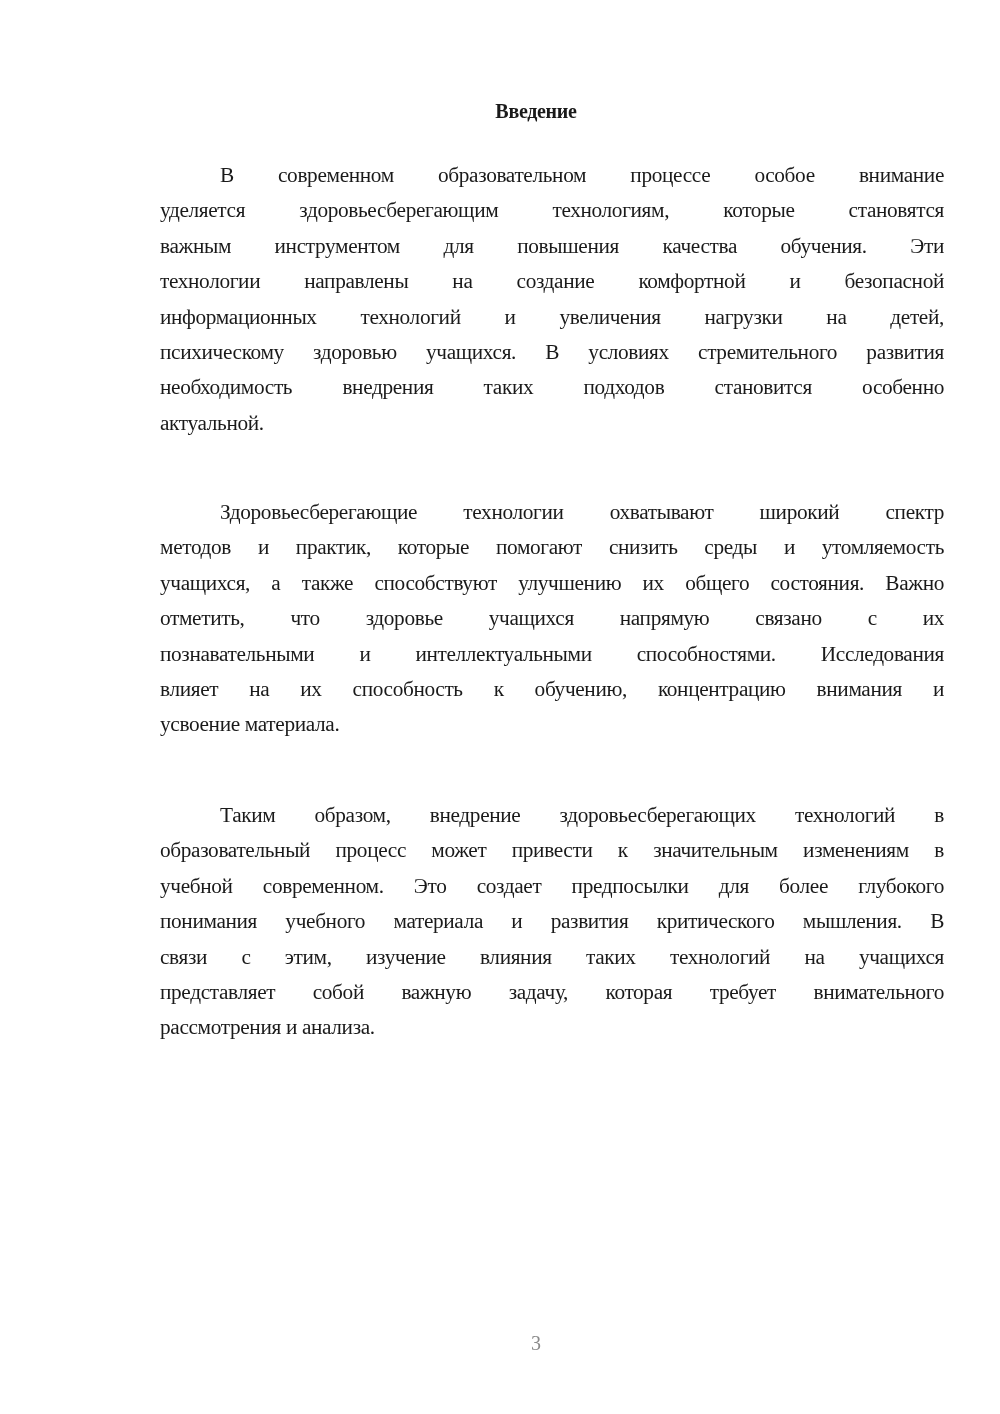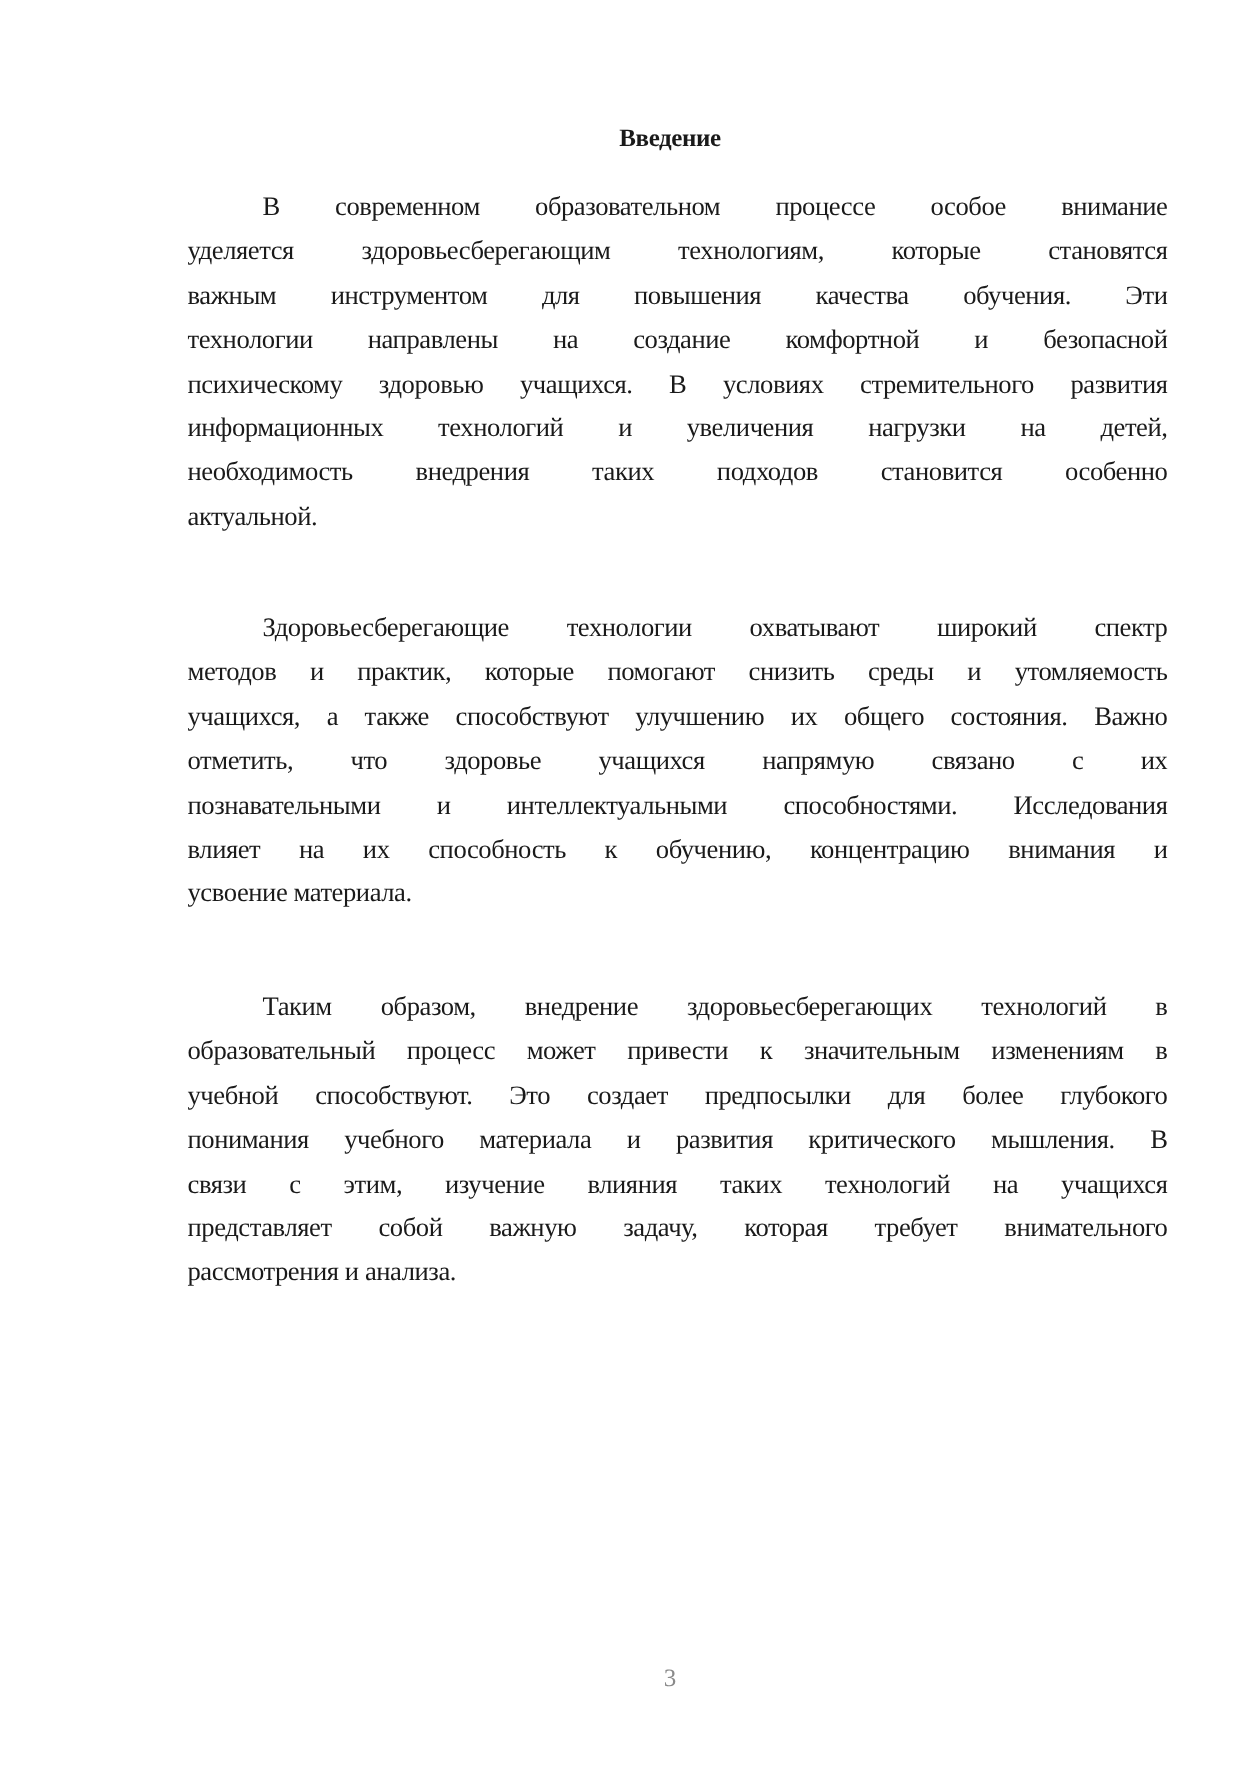--- a/index.html
+++ b/index.html
@@ -35,21 +35,21 @@
     }
     .para {
       position: absolute;
       left: 144px;
       width: 784px;
       font-size: 21.3px;
       line-height: 35.4px;
       text-align: justify;
       text-indent: 60px;
       letter-spacing: -0.35px;
-      margin: 6px;
+      margin: 16px;
     }
     .line {
       display: block;
       text-align: justify;
       text-align-last: justify;
       white-space: normal;
       height: 35.4px;
       overflow: hidden;
     }
     .line.first { text-indent: 60px; }
@@ -72,40 +72,40 @@
 <body>
 
 <div class="page">
   <div class="title">Введение</div>
 
   <div class="para" id="p1">
     <span class="line first">В современном образовательном процессе особое внимание</span>
     <span class="line">уделяется здоровьесберегающим технологиям, которые становятся</span>
     <span class="line">важным инструментом для повышения качества обучения. Эти</span>
     <span class="line">технологии направлены на создание комфортной и безопасной</span>
+    <span class="line">информационных технологий и увеличения нагрузки на детей,</span>
     <span class="line">психическому здоровью учащихся. В условиях стремительного развития</span>
-    <span class="line">информационных технологий и увеличения нагрузки на детей,</span>
     <span class="line">необходимость внедрения таких подходов становится особенно</span>
     <span class="line last">актуальной.</span>
   </div>
 
   <div class="para" id="p2">
     <span class="line first">Здоровьесберегающие технологии охватывают широкий спектр</span>
     <span class="line">методов и практик, которые помогают снизить среды и утомляемость</span>
     <span class="line">учащихся, а также способствуют улучшению их общего состояния. Важно</span>
     <span class="line">отметить, что здоровье учащихся напрямую связано с их</span>
     <span class="line">познавательными и интеллектуальными способностями. Исследования</span>
     <span class="line">влияет на их способность к обучению, концентрацию внимания и</span>
     <span class="line last">усвоение материала.</span>
   </div>
 
   <div class="para" id="p3">
     <span class="line first">Таким образом, внедрение здоровьесберегающих технологий в</span>
     <span class="line">образовательный процесс может привести к значительным изменениям в</span>
-    <span class="line">учебной способствуют. Это создает предпосылки для более глубокого</span>
+    <span class="line">учебной современном. Это создает предпосылки для более глубокого</span>
     <span class="line">понимания учебного материала и развития критического мышления. В</span>
     <span class="line">связи с этим, изучение влияния таких технологий на учащихся</span>
     <span class="line">представляет собой важную задачу, которая требует внимательного</span>
     <span class="line last">рассмотрения и анализа.</span>
   </div>
 
   <div class="page-number">3</div>
 </div>
 
 </body></html>

